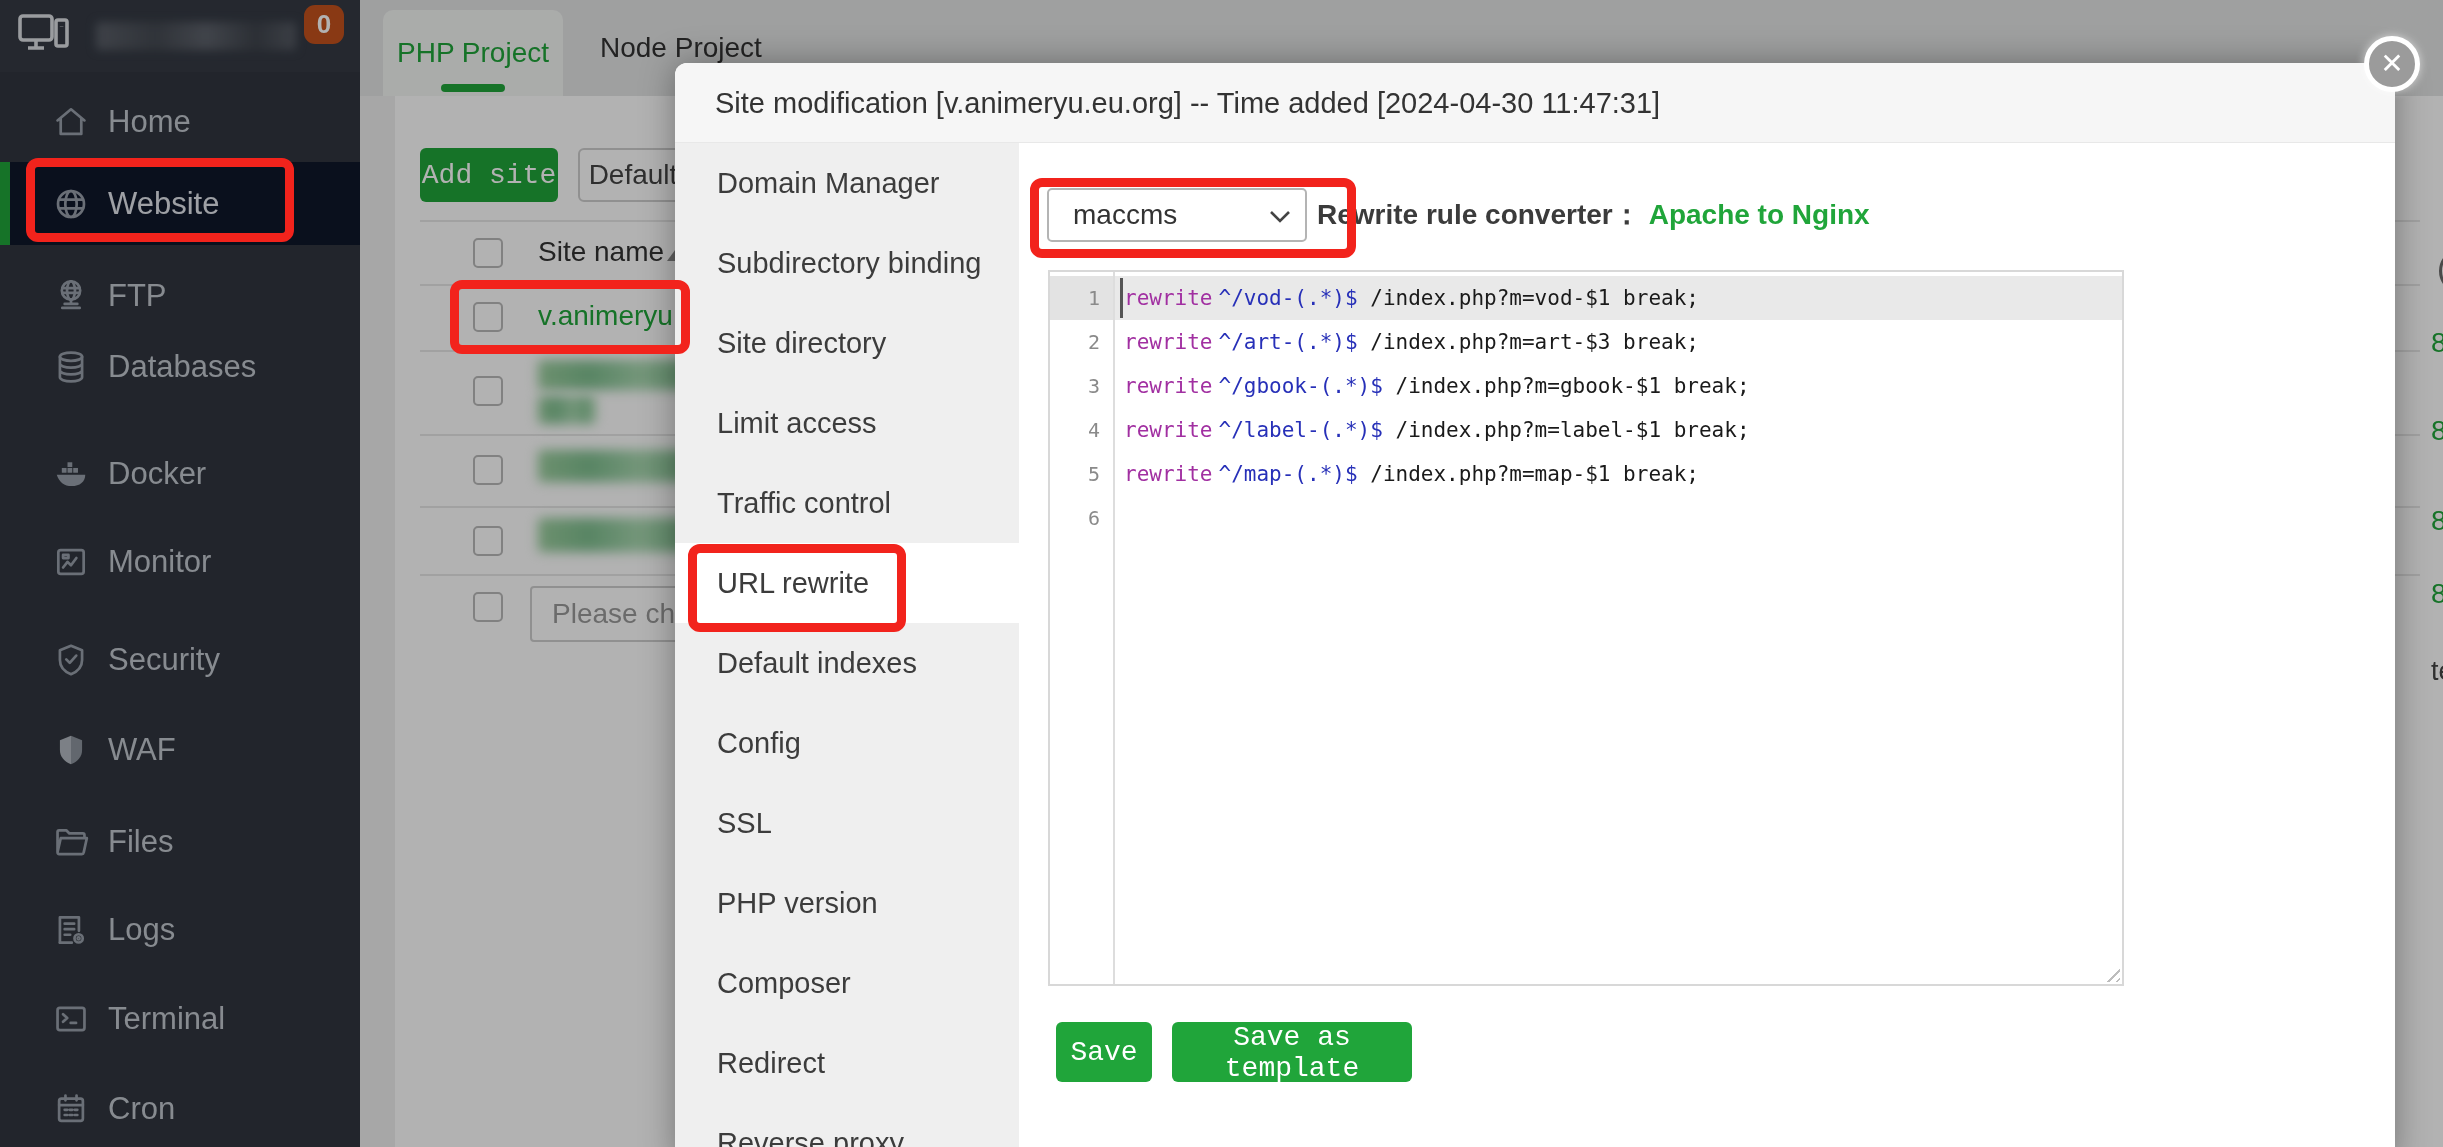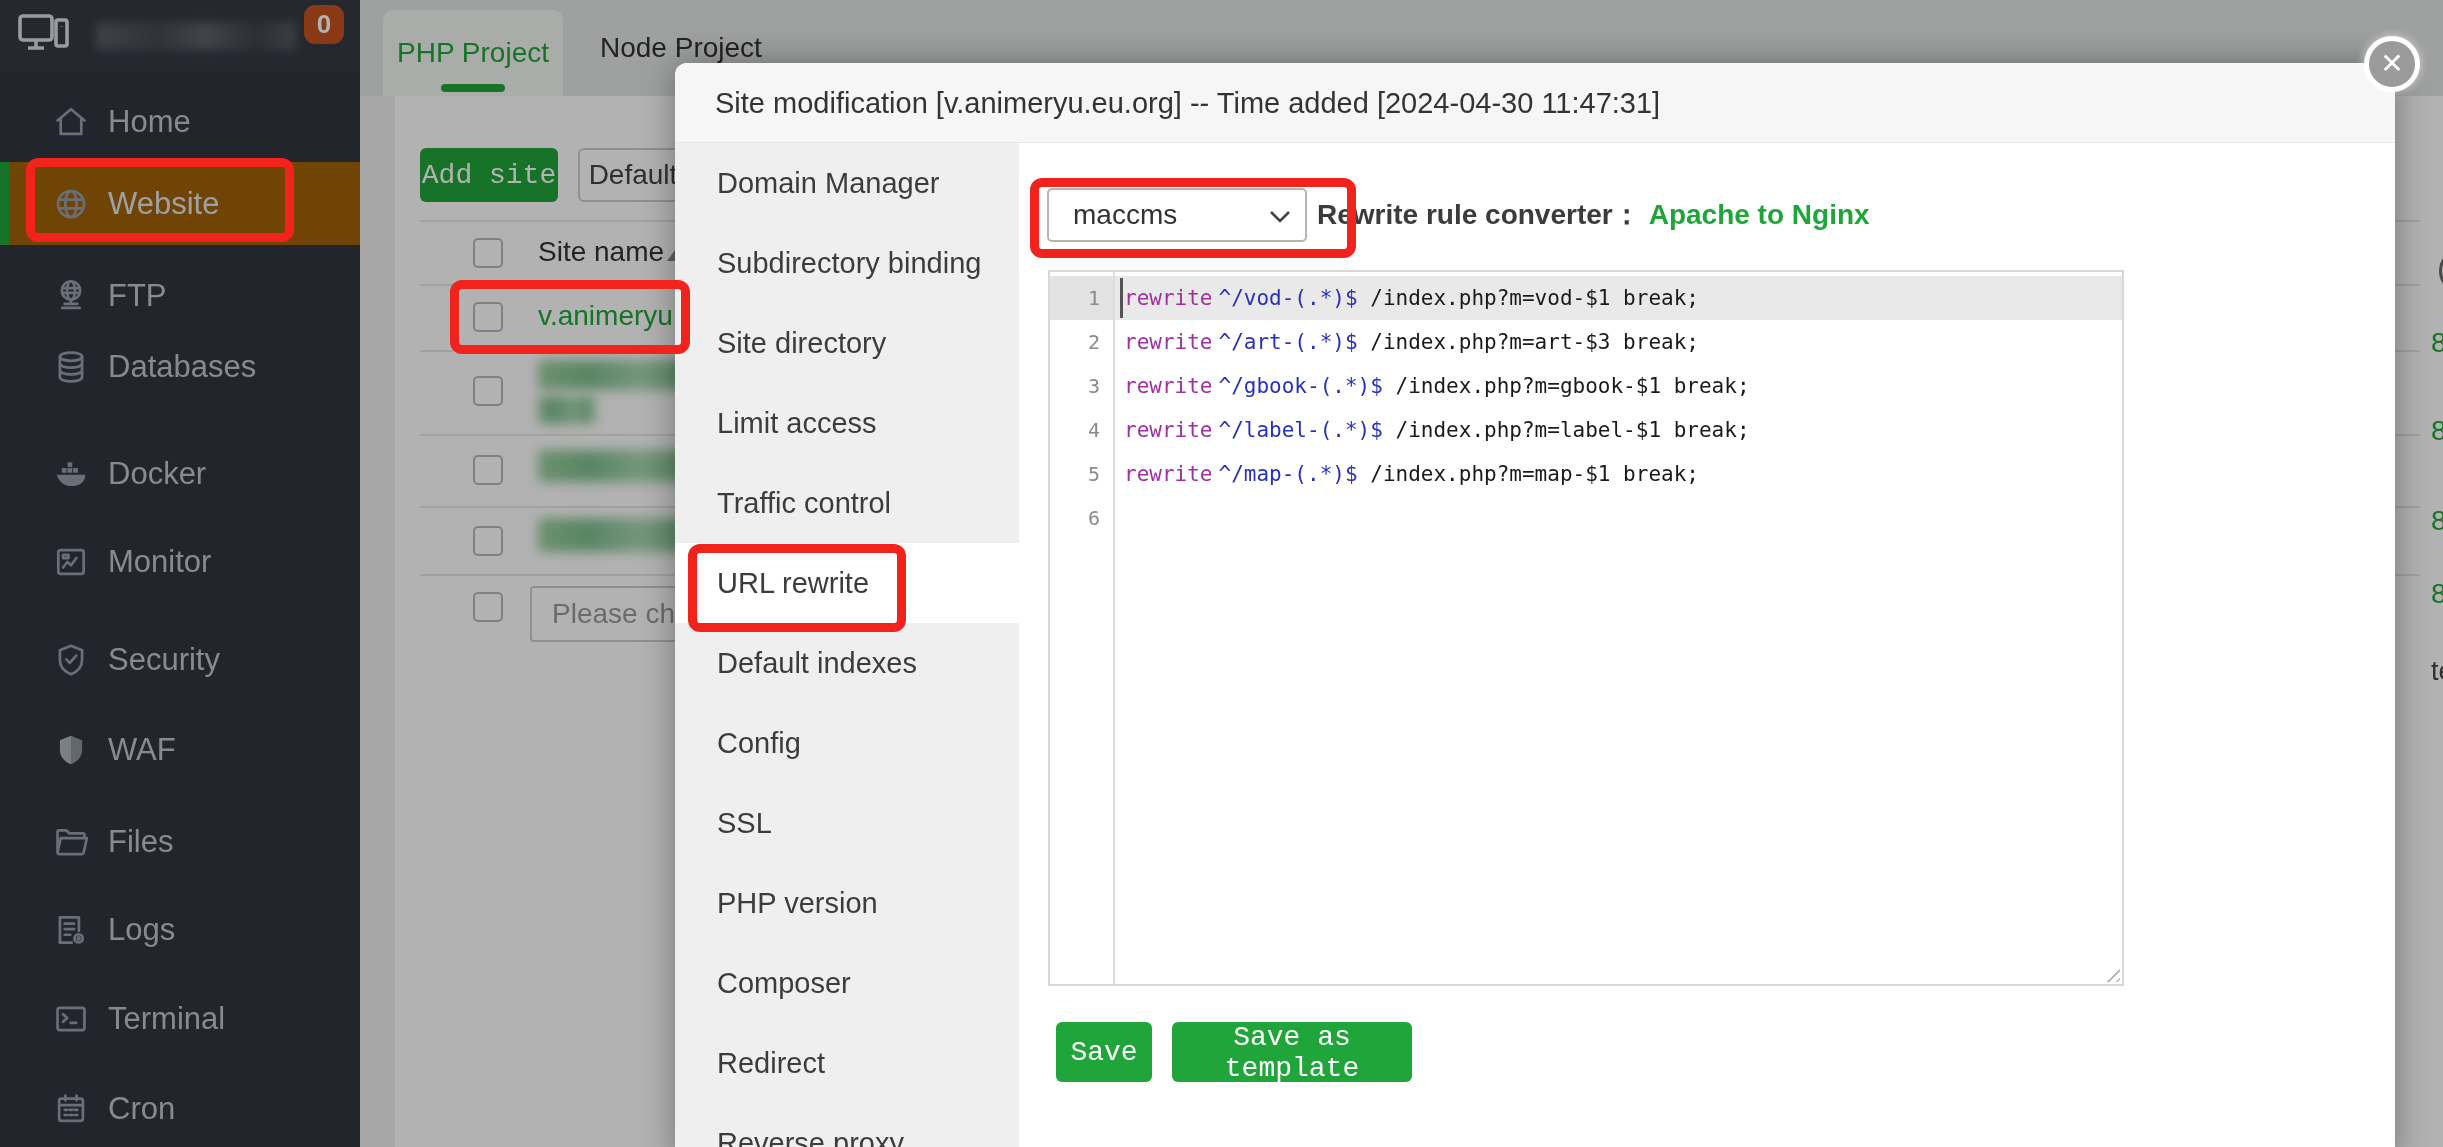--- a/index.html
+++ b/index.html
@@ -11,21 +11,21 @@
   
   .sidebar { position:absolute; left:0; top:0; width:360px; height:1147px; background:#31363f; z-index:1; }
   .side-header { position:absolute; left:0; top:0; width:360px; height:72px; background:#353a44; }
   .logo-icon { position:absolute; left:18px; top:12px; width:52px; height:48px; stroke:#dde0e4; fill:none; stroke-width:1.8; }
   .logo-blur { position:absolute; left:96px; top:22px; width:200px; height:28px; border-radius:4px;
     background:linear-gradient(90deg,#5a5f68,#454a52 30%,#5d626b 55%,#3f444c 80%,#565b64); filter:blur(5px); }
   .badge { position:absolute; left:304px; top:5px; width:40px; height:39px; background:#c4521d; border-radius:11px;
     color:#fff; font-size:26px; font-weight:bold; text-align:center; line-height:39px; }
   .side-item { position:absolute; left:0; width:360px; height:83px; cursor:pointer; }
   .side-item .lbl { position:absolute; left:108px; top:0; height:83px; line-height:83px; font-size:31px; color:#c2c7cf; }
-  .side-item.active { background:#a16207;padding-left:28px; }
+  .side-item.active { background:#0f172a;padding-left:28px; }
   .side-item.active .lbl { color:#e2e6ec; }
   .side-item .bar { position:absolute; left:0; top:0; width:10px; height:83px; background:#20a53a; }
   .icn { position:absolute; left:52px; top:50%; transform:translateY(-50%); width:38px; height:38px;
     stroke:#99a0ab; fill:none; stroke-width:1.7; stroke-linecap:round; stroke-linejoin:round; }
   
   .main { position:absolute; left:360px; top:0; width:2083px; height:1147px; background:#f0f0f0; z-index:1; }
   .tabstrip { position:absolute; left:0; top:0; width:2083px; height:96px; background:#e4e5e6; }
   .tab-active { position:absolute; left:23px; top:10px; width:180px; height:86px; background:#f4f6f4;
     border-radius:10px 10px 0 0; text-align:center; line-height:86px; font-size:28px; color:#20a53a; cursor:pointer; }
   .tab-underline { position:absolute; left:58px; bottom:4px; width:64px; height:8px; border-radius:4px; background:#20a53a; }

